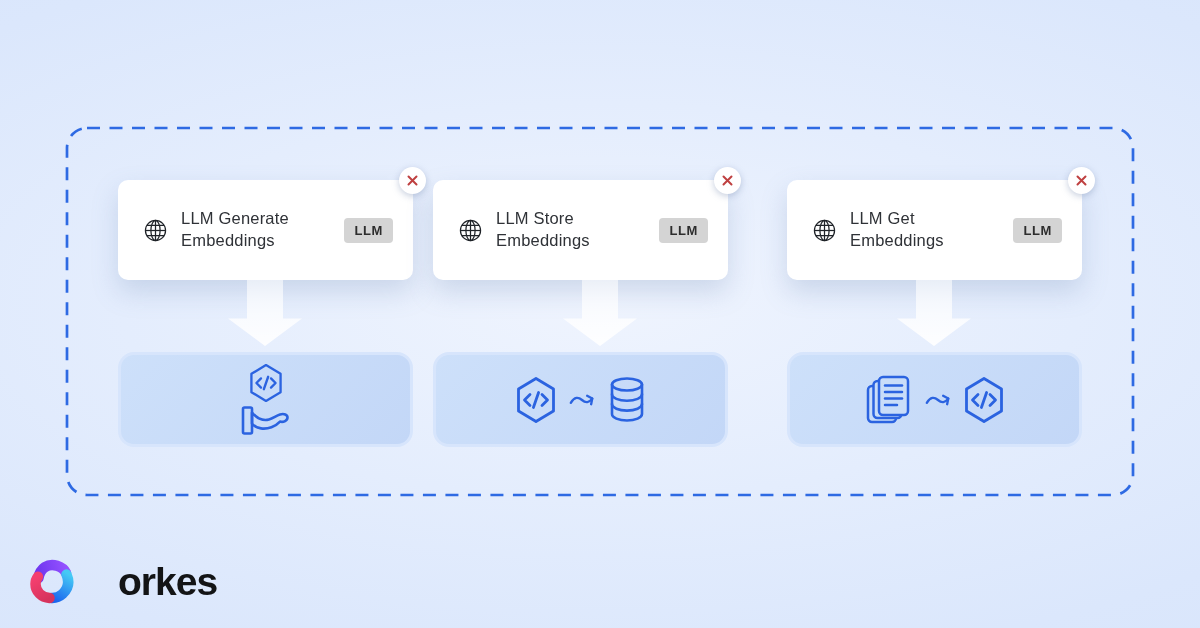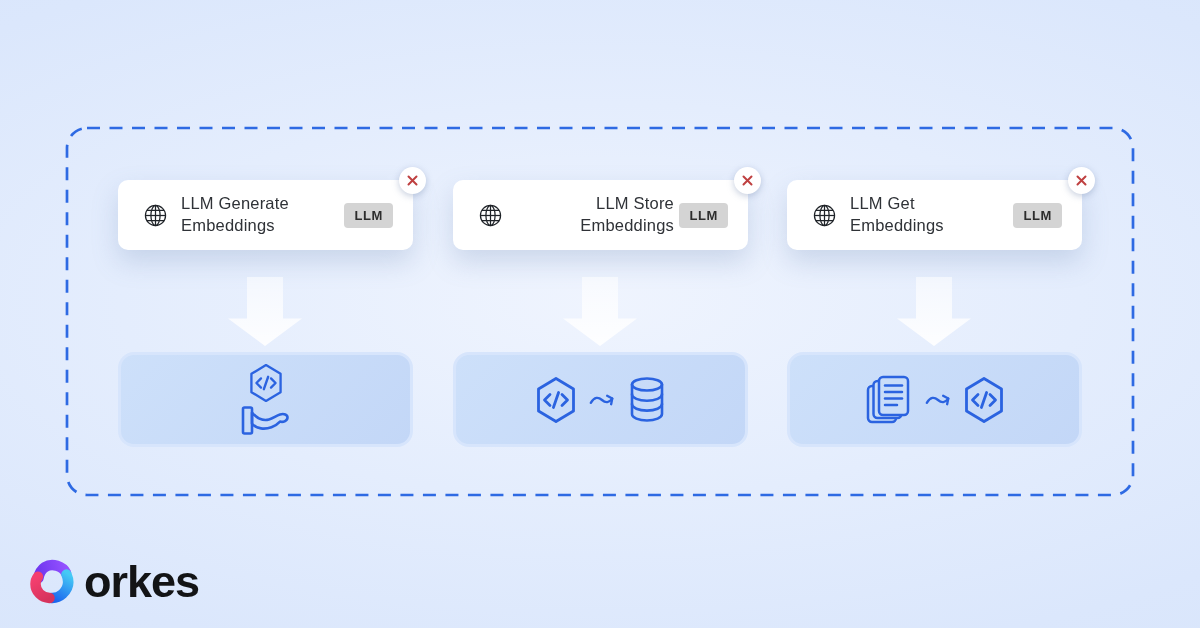--- a/index.html
+++ b/index.html
@@ -9,27 +9,27 @@
     overflow:hidden;
     font-family:"Liberation Sans", sans-serif;
     background:
       radial-gradient(95% 75% at 50% 48%, #eff4fe 0%, #e4edfd 42%, #dbe7fc 78%, #d8e5fb 100%);
   }
   .dash-rect{position:absolute;left:0;top:0;pointer-events:none;}
 
   
   .task-card{
     position:absolute;
-    width:295px;height:70px;top:180px;
+    width:295px;height:100px;top:180px;
     background:#ffffff;border-radius:10px;
     box-shadow:0 12px 26px rgba(108,134,180,0.25);
     display:flex;align-items:center;
     padding:0 20px 0 26px;box-sizing:border-box;
   }
-  .c1{left:118px;} .c2{left:453px;text-align:right;} .c3{left:787px;align-items:center;}
+  .c1{left:118px;} .c2{left:433px;} .c3{left:787px;align-items:center;}
   .task-card .globe{flex:0 0 auto;margin-right:14px;display:flex;}
   .task-card .title{
     width:158px;
     font-size:16.5px;line-height:1.33;font-weight:500;
     color:#2f3237;letter-spacing:0.2px;
   }
   .task-card .badge{
     margin-left:auto;
     background:#d4d4d4;color:#2d2d2d;
     font-size:13px;font-weight:700;letter-spacing:0.6px;
@@ -63,22 +63,22 @@
   }
   .icon-row{display:flex;align-items:center;gap:10px;}
   .icon-col{display:flex;flex-direction:column;align-items:center;}
 
   
   .logo{
     position:absolute;left:28px;top:556px;
     display:flex;align-items:center;gap:8px;
   }
   .logo-text{
-    font-size:45px;font-weight:700;color:#131416;
-    letter-spacing:-1px;line-height:52px;
+    font-size:39px;font-weight:700;color:#131416;
+    letter-spacing:-1px;line-height:52px;margin-left:34px;
   }
 </style>
 </head>
 <body>
 
 <div class="canvas">
 
   <svg class="dash-rect" width="1200" height="628">
     <rect x="67" y="128" width="1066" height="367" rx="20" fill="none" stroke="#2e6ae3" stroke-width="2.7" stroke-dasharray="13 9.5"></rect>
   </svg>

